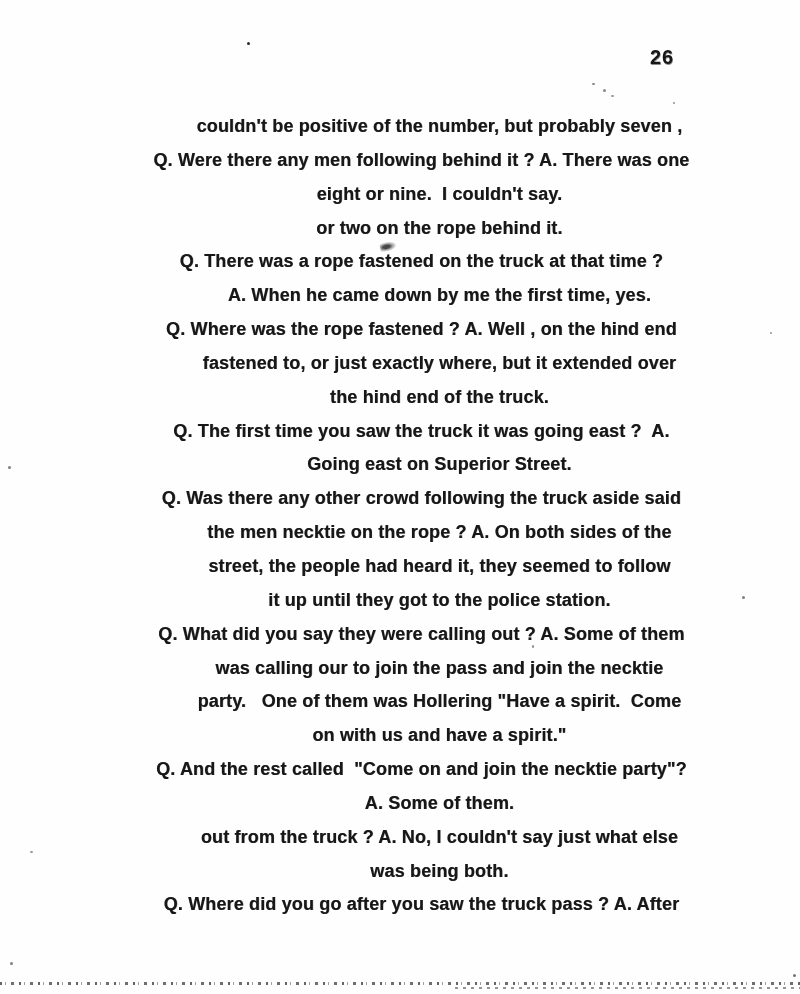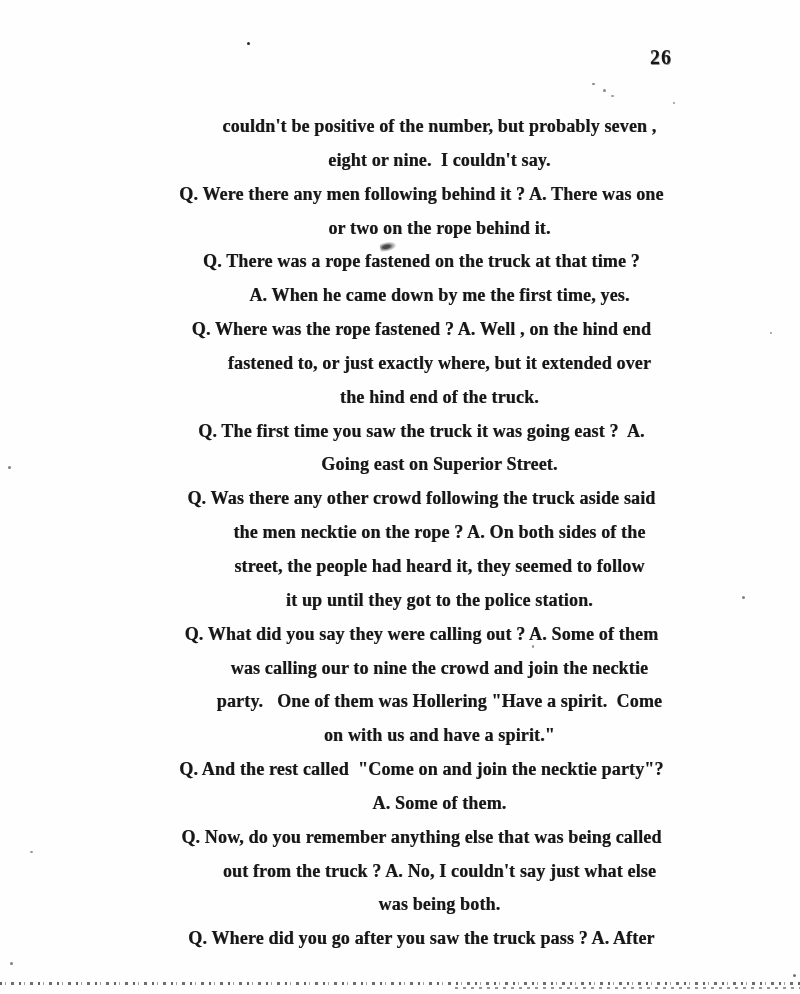--- a/index.html
+++ b/index.html
@@ -6,21 +6,21 @@
     margin: 0;
     padding: 0;
     background: #e8e8e8;
   }
   .page {
     position: relative;
     width: 800px;
     height: 994px;
     background: #fefefe;
     overflow: hidden;
-    font-family: Liberation Serif, serif;
+    font-family: Liberation Sans, sans-serif;
     color: #171717;
   }
   .page-number {
     position: absolute;
     left: 650px;
     top: 46px;
     font-size: 20px;
     font-weight: 700;
     letter-spacing: 1px;
     text-shadow: 0.5px 0.5px 0 rgba(0,0,0,0.45);
@@ -83,41 +83,40 @@
 </style>
 </head>
 <body>
 
 <div class="page">
 
   <div class="page-number">26</div>
 
   <div class="transcript">
       <div class="line continuation">couldn't be positive of the number, but probably seven ,</div>
+      <div class="line question">Q. Were there any men following behind it ? A. There was one</div>
       <div class="line continuation">eight or nine.  I couldn't say.</div>
-      <div class="line question">Q. Were there any men following behind it ? A. There was one</div>
       <div class="line continuation">or two on the rope behind it.</div>
       <div class="line question">Q. There was a rope fastened on the truck at that time ?</div>
       <div class="line continuation">A. When he came down by me the first time, yes.</div>
       <div class="line question">Q. Where was the rope fastened ? A. Well , on the hind end</div>
       <div class="line continuation">fastened to, or just exactly where, but it extended over</div>
       <div class="line continuation">the hind end of the truck.</div>
       <div class="line question">Q. The first time you saw the truck it was going east ?  A.</div>
       <div class="line continuation">Going east on Superior Street.</div>
       <div class="line question">Q. Was there any other crowd following the truck aside said</div>
       <div class="line continuation">the men necktie on the rope ? A. On both sides of the</div>
       <div class="line continuation">street, the people had heard it, they seemed to follow</div>
       <div class="line continuation">it up until they got to the police station.</div>
       <div class="line question">Q. What did you say they were calling out ? A. Some of them</div>
-      <div class="line continuation">was calling our to nine the crowd and join the necktie</div>
+      <div class="line continuation">was calling our to join the pass and join the necktie</div>
       <div class="line continuation">party.   One of them was Hollering "Have a spirit.  Come</div>
       <div class="line continuation">on with us and have a spirit."</div>
       <div class="line question">Q. And the rest called  "Come on and join the necktie party"?</div>
       <div class="line continuation">A. Some of them.</div>
-      <div class="line question">Q. Now, do you remember anything else that was being called</div>
       <div class="line continuation">out from the truck ? A. No, I couldn't say just what else</div>
       <div class="line continuation">was being both.</div>
       <div class="line question">Q. Where did you go after you saw the truck pass ? A. After</div>
     </div>
 
   <div class="smudge"></div>
   <div class="speck" style="left:247px; top:42px; width:3px; height:3px;"></div>
   <div class="speck" style="left:592px; top:83px; width:3px; height:2px; opacity:.6;"></div>
   <div class="speck" style="left:603px; top:89px; width:3px; height:3px; opacity:.55;"></div>
   <div class="speck" style="left:611px; top:95px; width:3px; height:2px; opacity:.5;"></div>

